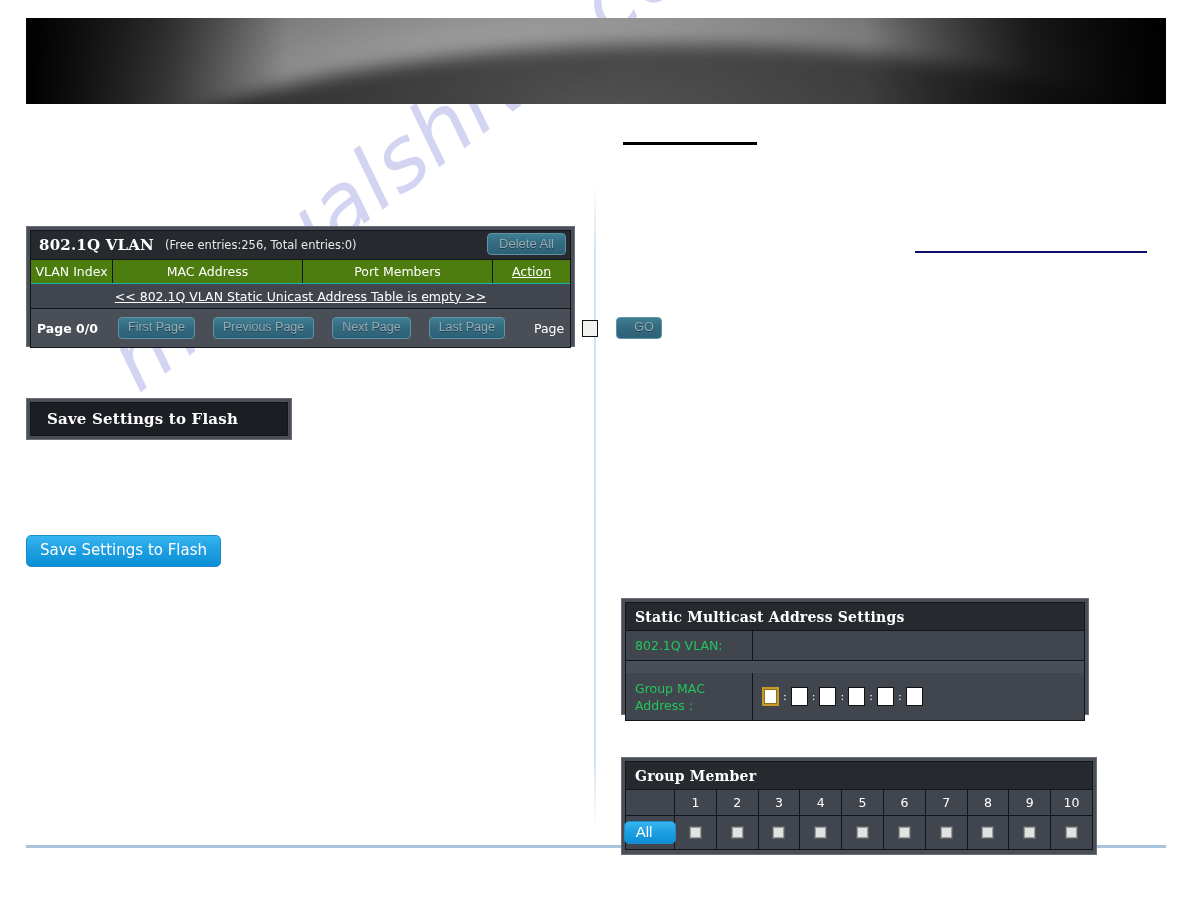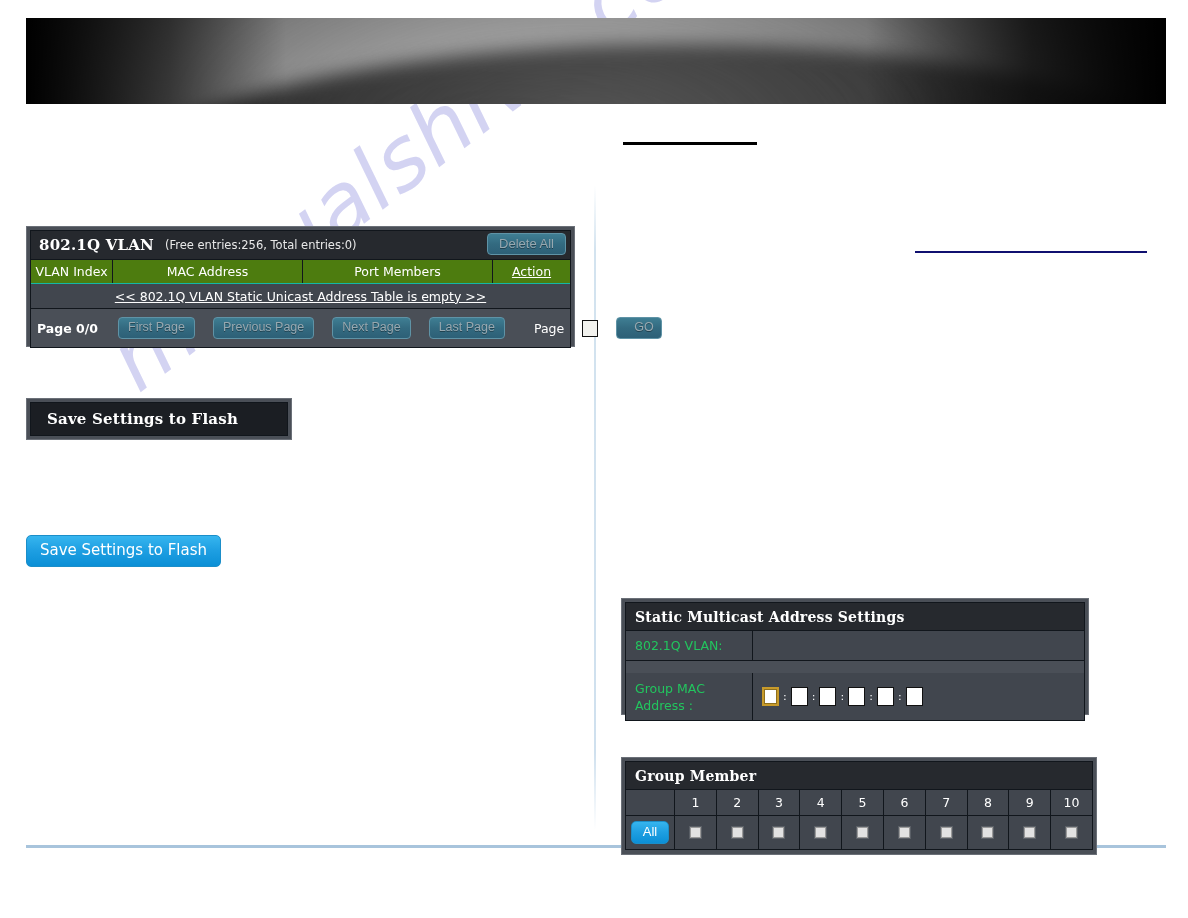--- a/index.html
+++ b/index.html
@@ -421,22 +421,22 @@
   .gm-chk-row .gm-corner {
     display: flex;
     align-items: center;
     justify-content: center;
   }
   .btn-all {
     background: linear-gradient(to bottom, #36b5ef 0%, #1e9fe2 48%, #0b8fd6 100%);
     border: 1px solid #1b8ec9;
     border-radius: 5px;
     color: #ffffff;
-    font-size: 13px;
-    padding: 2px 11px 3px 11px;
+    font-size: 15px;
+    padding: 2px 23px 3px 11px;
     line-height: 16px;
     cursor: pointer;
     box-sizing: border-box;
   }
   .chk {
     width: 11px;
     height: 11px;
     background: #e2e2e2;
     border: 1px solid #9a9a9a;
     box-shadow: 0 0 0 1px #5a5f66;

